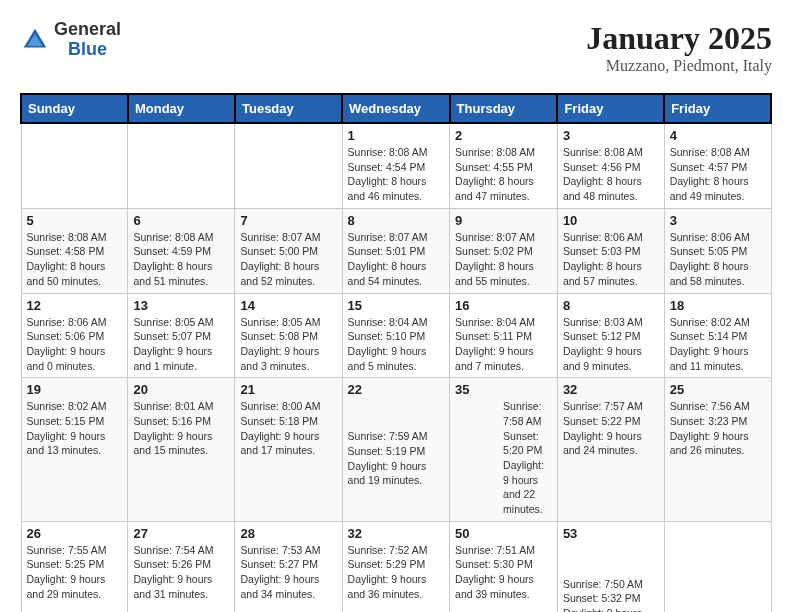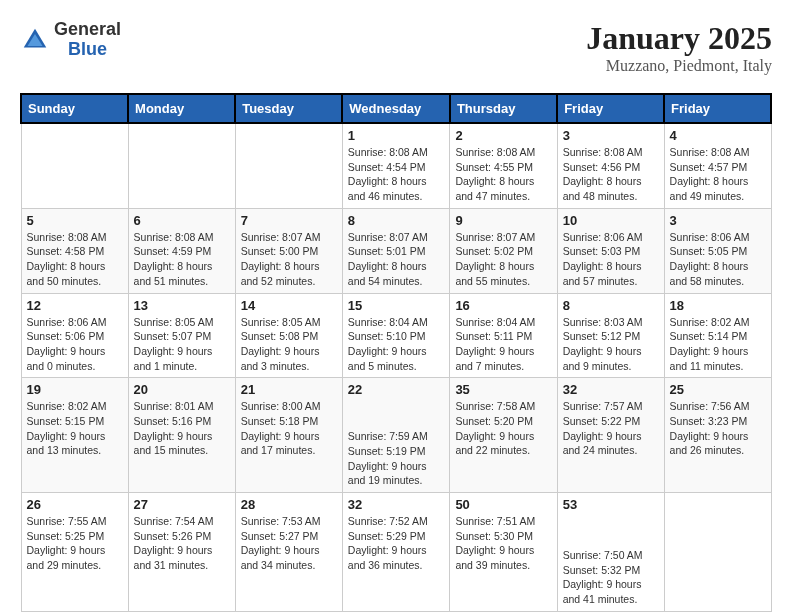--- a/index.html
+++ b/index.html
@@ -282,21 +282,21 @@
         </td>
         <td>
           <span class="day-num">22</span>
           <div class="day-info" style="white-space: pre-line; margin-top: 32px;">Sunrise: 7:59 AM
 Sunset: 5:19 PM
 Daylight: 9 hours
 and 19 minutes.</div>
         </td>
         <td>
           <span class="day-num">35</span>
-          <div class="day-info" style="white-space: pre-line;">Sunrise: 7:58 AM
+          <div class="day-info" style="white-space: pre-line; margin-left: 48px;">Sunrise: 7:58 AM
 Sunset: 5:20 PM
 Daylight: 9 hours
 and 22 minutes.</div>
         </td>
         <td>
           <span class="day-num">32</span>
           <div class="day-info" style="white-space: pre-line;">Sunrise: 7:57 AM
 Sunset: 5:22 PM
 Daylight: 9 hours
 and 24 minutes.</div>

